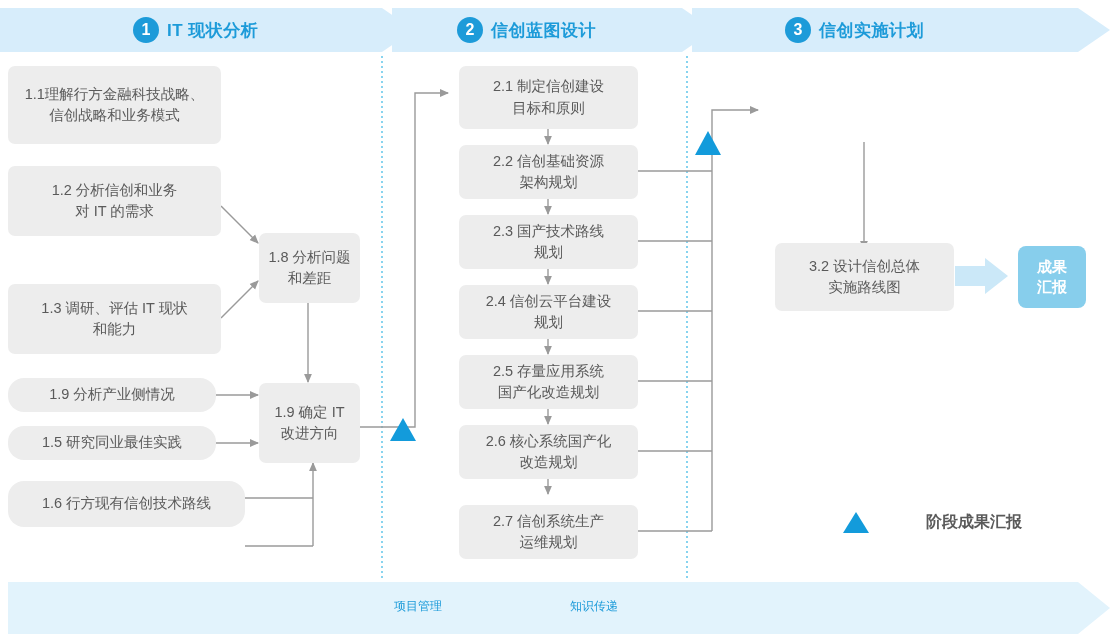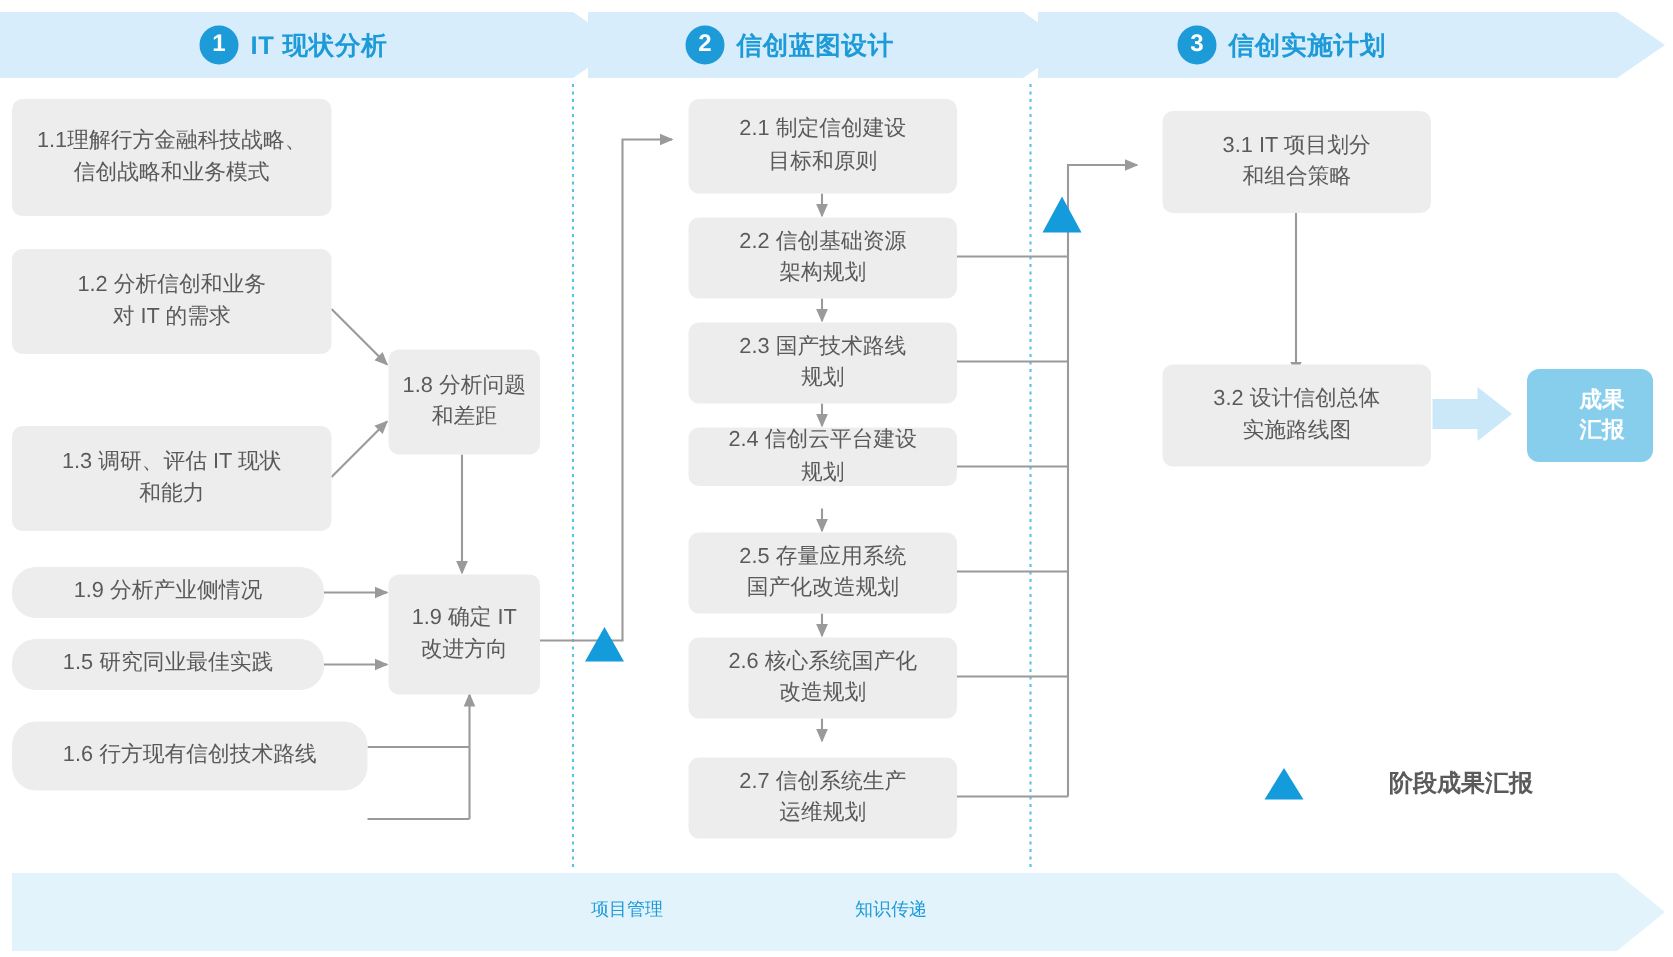--- a/index.html
+++ b/index.html
@@ -73,21 +73,20 @@
     border-radius:8px;
     color:#ffffff;
     font-size:15px;
     font-weight:bold;
     line-height:1.35;
     display:flex;
     align-items:center;
     justify-content:center;
     text-align:center;
     z-index:6;
-    padding-left:16px;
   }
   
   .legend{
     position:absolute;
     display:flex;
     align-items:center;
     gap:10px;
     z-index:6;
   }
   .legend-tri{
@@ -197,26 +196,25 @@
   <div class="box" style="left:8px;top:284px;width:213px;height:70px;">1.3 调研、评估 IT 现状<br>和能力</div>
   <div class="box pill" style="left:8px;top:378px;width:208px;height:34px;">1.9 分析产业侧情况</div>
   <div class="box pill" style="left:8px;top:426px;width:208px;height:34px;">1.5 研究同业最佳实践</div>
   <div class="box pill" style="left:8px;top:481px;width:237px;height:46px;">1.6 行方现有信创技术路线</div>
   <div class="box" style="left:259px;top:233px;width:101px;height:70px;">1.8 分析问题<br>和差距</div>
   <div class="box" style="left:259px;top:383px;width:101px;height:80px;">1.9 确定 IT<br>改进方向</div>
 
   <div class="box" style="left:459px;top:66px;width:179px;height:63px;">2.1 制定信创建设<br>目标和原则</div>
   <div class="box" style="left:459px;top:145px;width:179px;height:54px;">2.2 信创基础资源<br>架构规划</div>
   <div class="box" style="left:459px;top:215px;width:179px;height:54px;">2.3 国产技术路线<br>规划</div>
-  <div class="box" style="left:459px;top:285px;width:179px;height:39px;">2.4 信创云平台建设<br>规划</div>
+  <div class="box" style="left:459px;top:285px;width:179px;height:54px;">2.4 信创云平台建设<br>规划</div>
   <div class="box" style="left:459px;top:355px;width:179px;height:54px;">2.5 存量应用系统<br>国产化改造规划</div>
   <div class="box" style="left:459px;top:425px;width:179px;height:54px;">2.6 核心系统国产化<br>改造规划</div>
   <div class="box" style="left:459px;top:505px;width:179px;height:54px;">2.7 信创系统生产<br>运维规划</div>
 
-  <div class="box" style="left:775px;top:74px;width:179px;height:68px;">3.1 IT 项目划分<br>和组合策略</div>
   <div class="box" style="left:775px;top:243px;width:179px;height:68px;">3.2 设计信创总体<br>实施路线图</div>
 
   <div class="result-chip" style="left:1018px;top:246px;width:68px;height:62px;">成果<br>汇报</div>
 
   <div class="legend" style="left:843px;top:512px;">
     <div class="legend-tri"></div>
     <div class="legend-text">阶段成果汇报</div>
   </div>
 
   <div class="lane-label" style="left:394px;top:598px;">项目管理</div>

